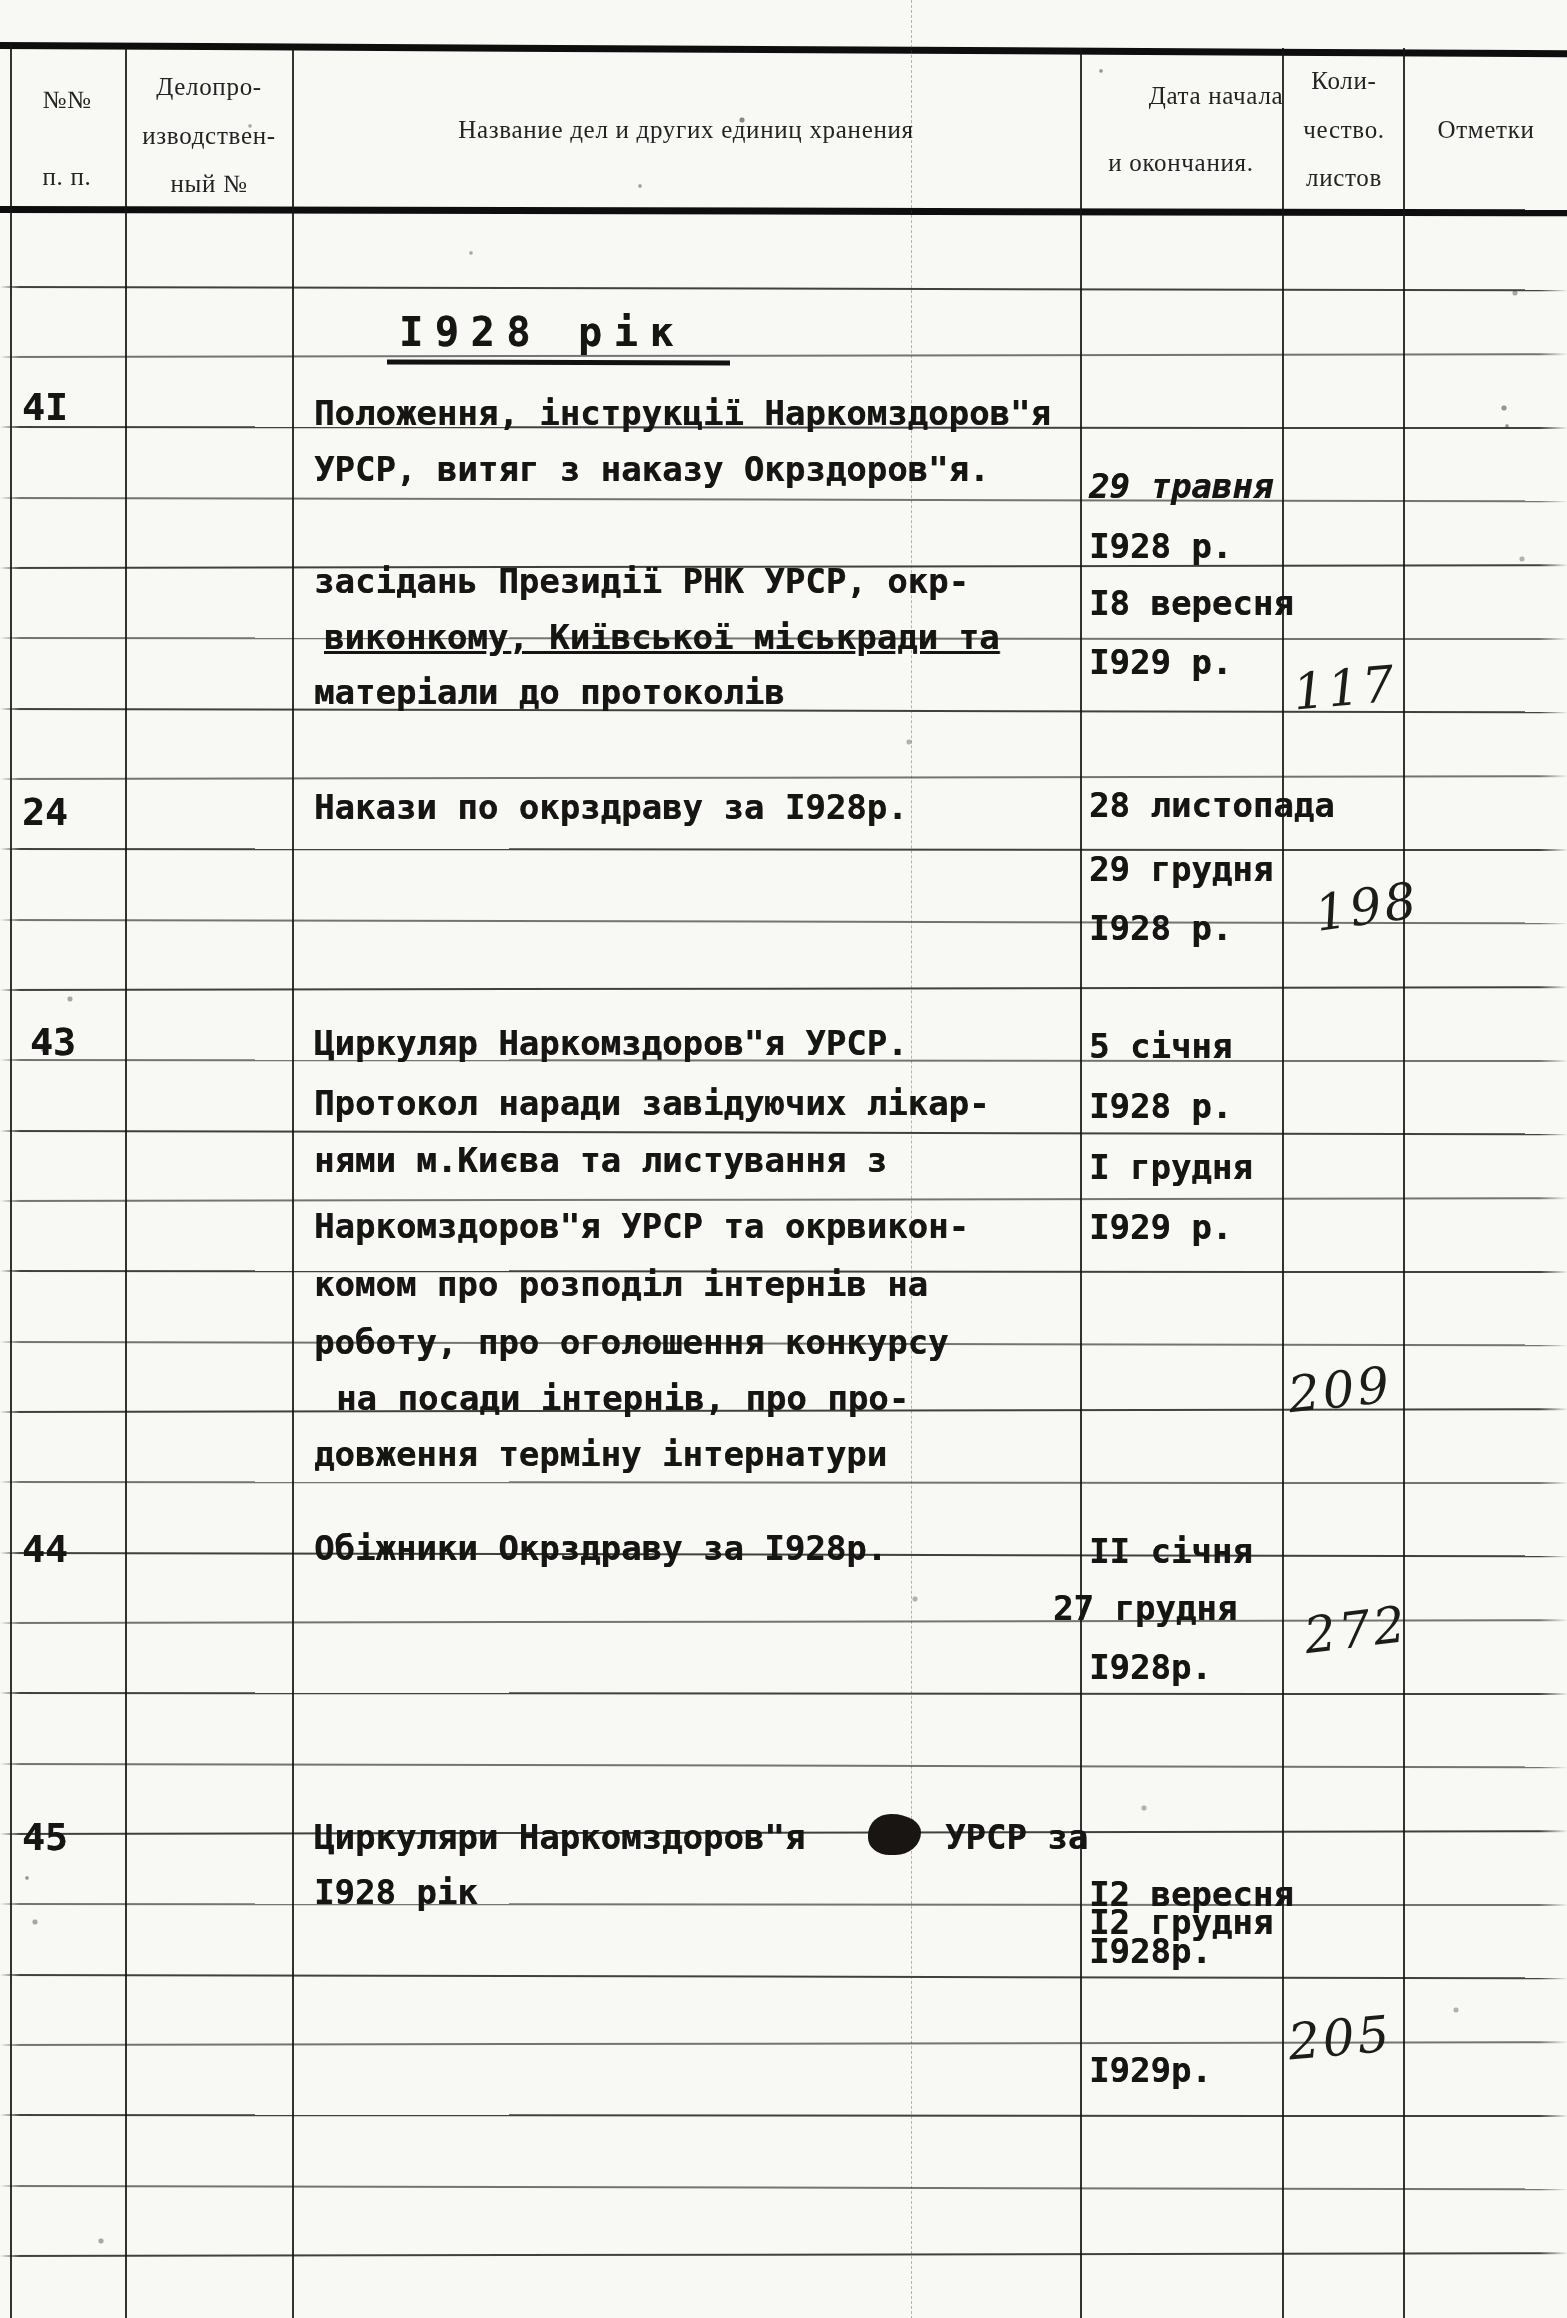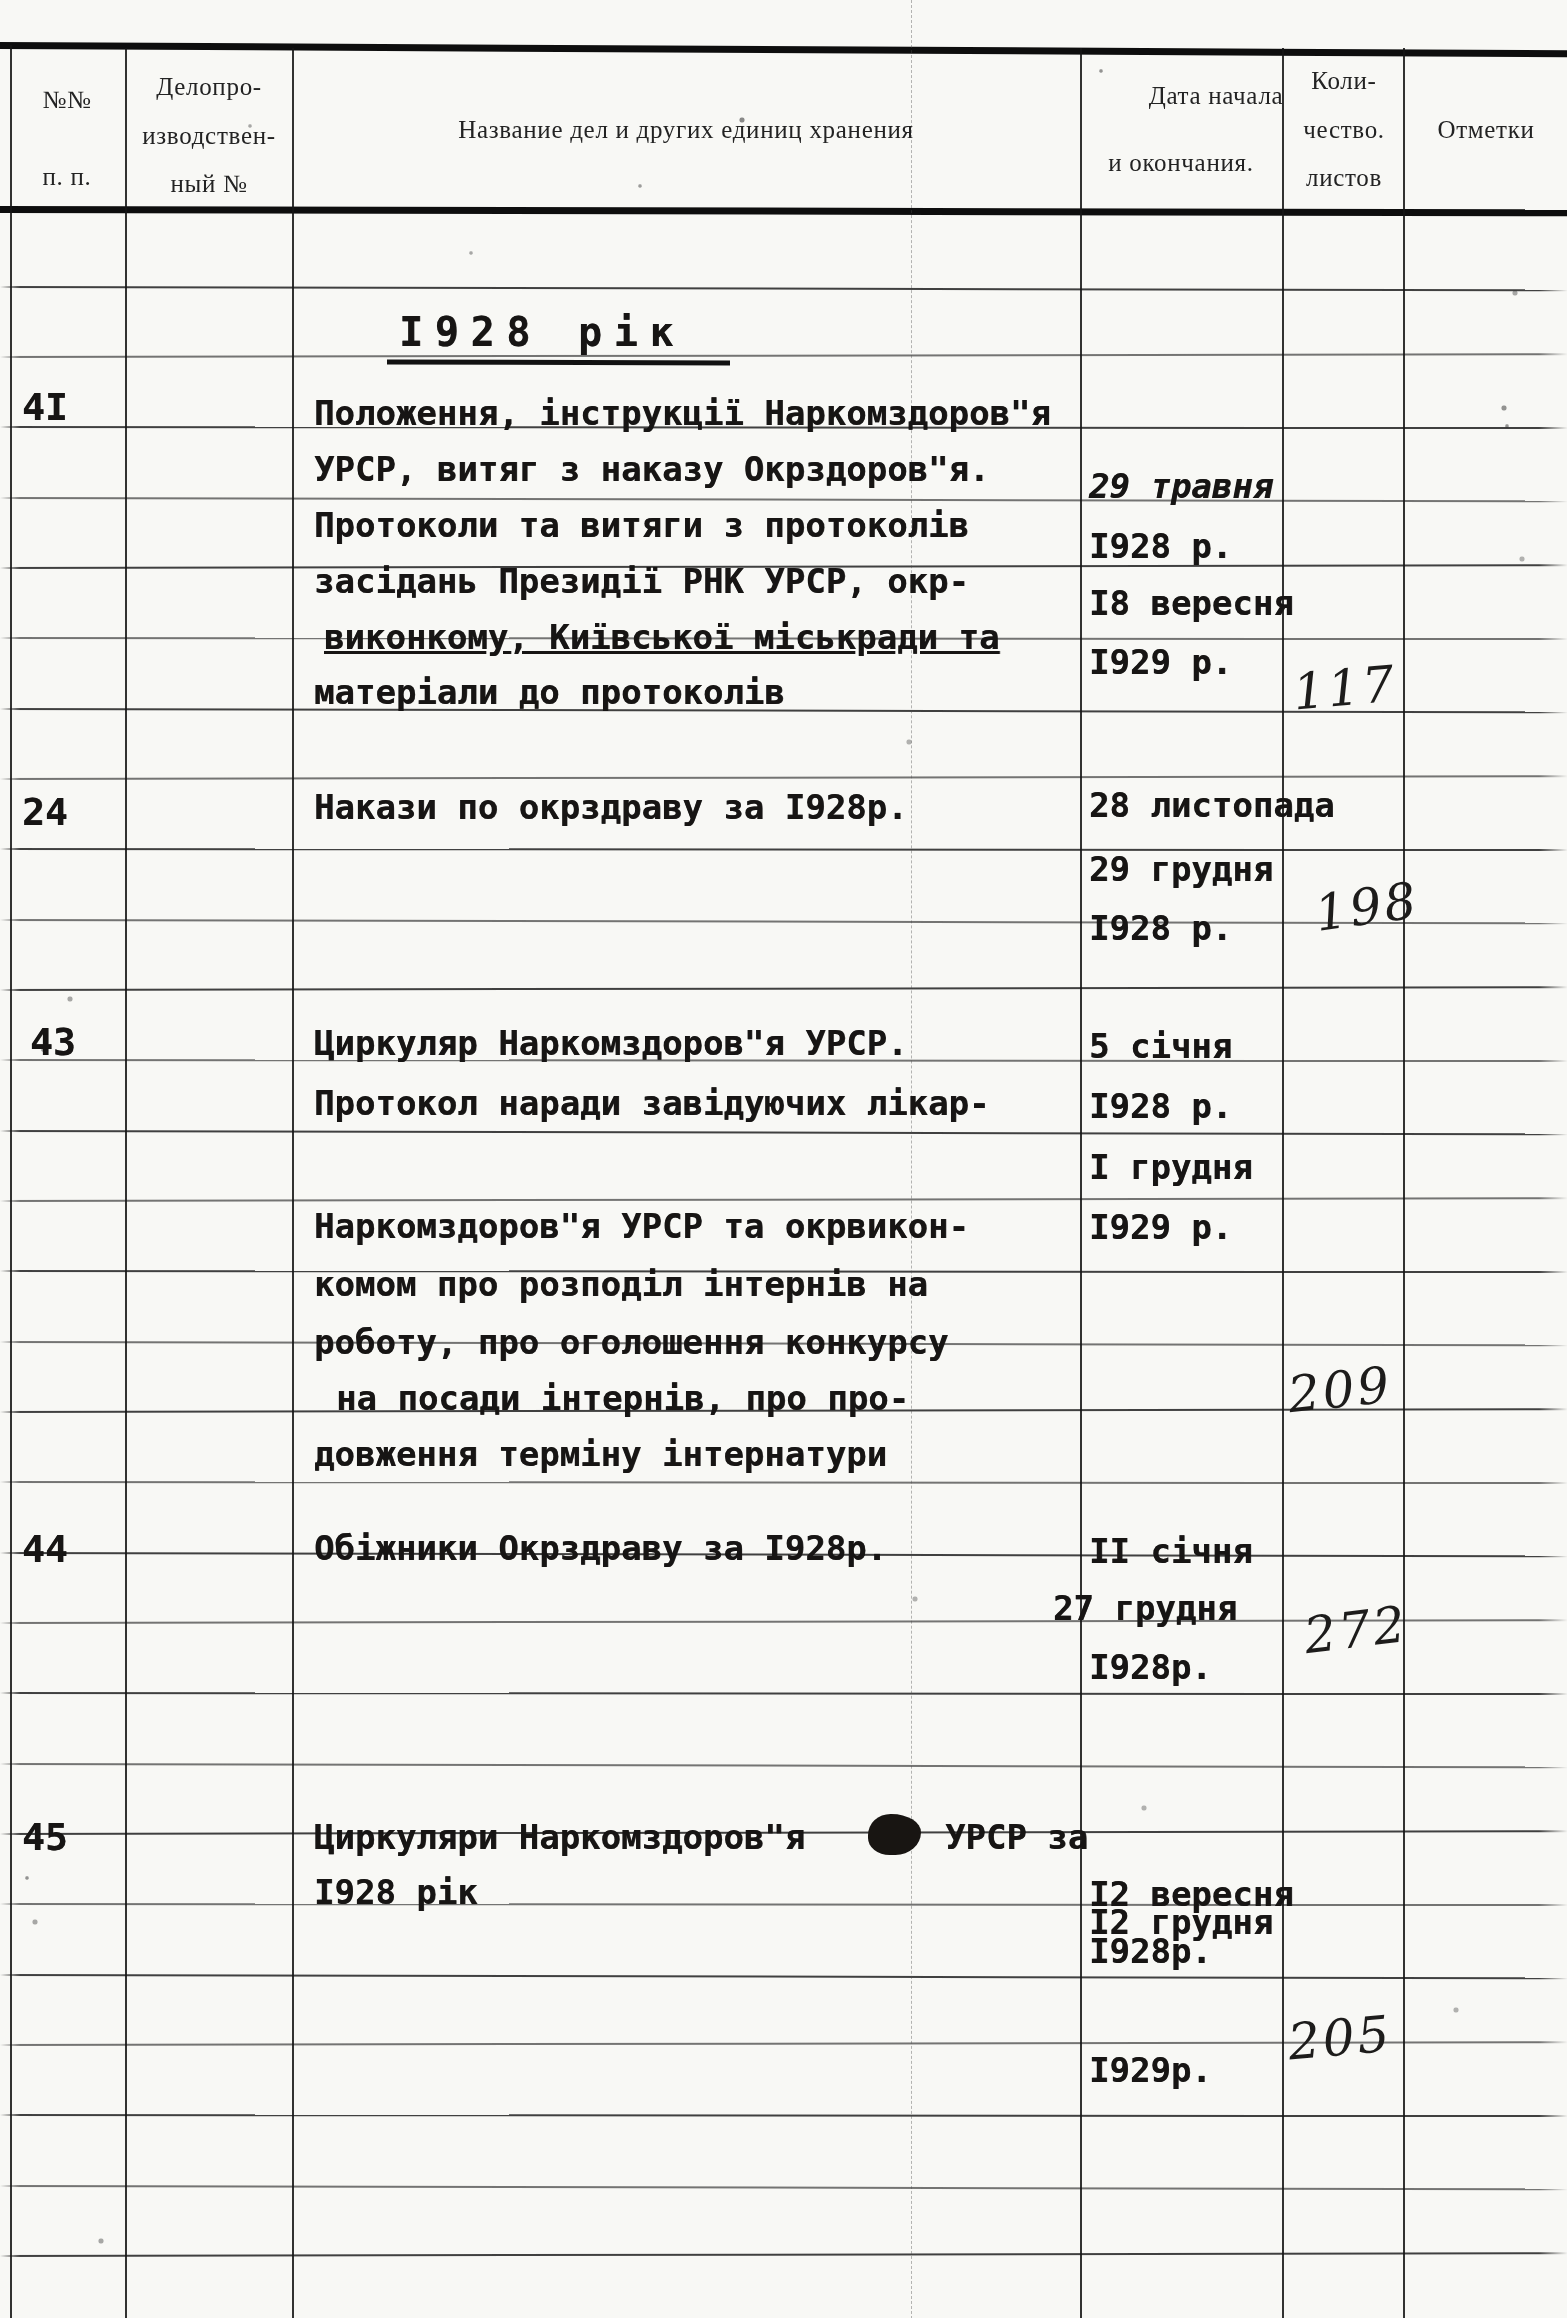--- a/index.html
+++ b/index.html
@@ -112,40 +112,40 @@
   <div class="hdr" style="left:1344px;top:116px;">чество.</div>
   <div class="hdr" style="left:1344px;top:164px;">листов</div>
   <div class="hdr" style="left:1486px;top:116px;">Отметки</div>
 
   <div class="tw heading" style="left:399px;top:312px;">І928 рік</div>
   <div class="underline-heavy" style="left:387px;top:360px;width:343px;"></div>
 
   <div class="tw twnum" style="left:22px;top:388px;">4І</div>
   <div class="tw" style="left:314px;top:396px;">Положення, інструкції Наркомздоров"я</div>
   <div class="tw" style="left:314px;top:452px;">УРСР, витяг з наказу Окрздоров"я.</div>
-  <div class="tw" style="left:314px;top:508px;">Протоколи та витяги з протоколів</div>
   <div class="tw" style="left:314px;top:564px;">засідань Президії РНК УРСР, окр-</div>
   <div class="tw" style="left:324px;top:620px;text-decoration:underline;">виконкому, Київської міськради та</div>
   <div class="tw" style="left:314px;top:675px;">матеріали до протоколів</div>
   <div class="tw" style="left:1089px;top:469px;font-style:italic;">29 травня</div>
   <div class="tw" style="left:1089px;top:529px;">І928 р.</div>
   <div class="tw" style="left:1089px;top:586px;">І8 вересня</div>
   <div class="tw" style="left:1089px;top:645px;">І929 р.</div>
   <div class="hand" style="left:1293px;top:659px;transform:rotate(-5deg);">117</div>
 
   <div class="tw twnum" style="left:22px;top:793px;">24</div>
   <div class="tw" style="left:314px;top:790px;">Накази по окрздраву за І928р.</div>
   <div class="tw" style="left:1089px;top:788px;">28 листопада</div>
   <div class="tw" style="left:1089px;top:852px;">29 грудня</div>
   <div class="tw" style="left:1089px;top:911px;">І928 р.</div>
   <div class="hand" style="left:1315px;top:878px;transform:rotate(-8deg);">198</div>
 
   <div class="tw twnum" style="left:30px;top:1023px;">43</div>
   <div class="tw" style="left:314px;top:1026px;">Циркуляр Наркомздоров"я УРСР.</div>
   <div class="tw" style="left:314px;top:1086px;">Протокол наради завідуючих лікар-</div>
+  <div class="tw" style="left:314px;top:1143px;">нями м.Києва та листування з</div>
   <div class="tw" style="left:314px;top:1209px;">Наркомздоров"я УРСР та окрвикон-</div>
   <div class="tw" style="left:314px;top:1267px;">комом про розподіл  інтернів на</div>
   <div class="tw" style="left:314px;top:1325px;">роботу, про оголошення конкурсу</div>
   <div class="tw" style="left:314px;top:1381px;margin-left:22px;">на посади інтернів, про про-</div>
   <div class="tw" style="left:314px;top:1437px;">довження терміну інтернатури</div>
   <div class="tw" style="left:1089px;top:1029px;">5 січня</div>
   <div class="tw" style="left:1089px;top:1089px;">І928 р.</div>
   <div class="tw" style="left:1089px;top:1150px;">І грудня</div>
   <div class="tw" style="left:1089px;top:1210px;">І929 р.</div>
   <div class="hand" style="left:1288px;top:1361px;transform:rotate(-6deg);">209</div>

